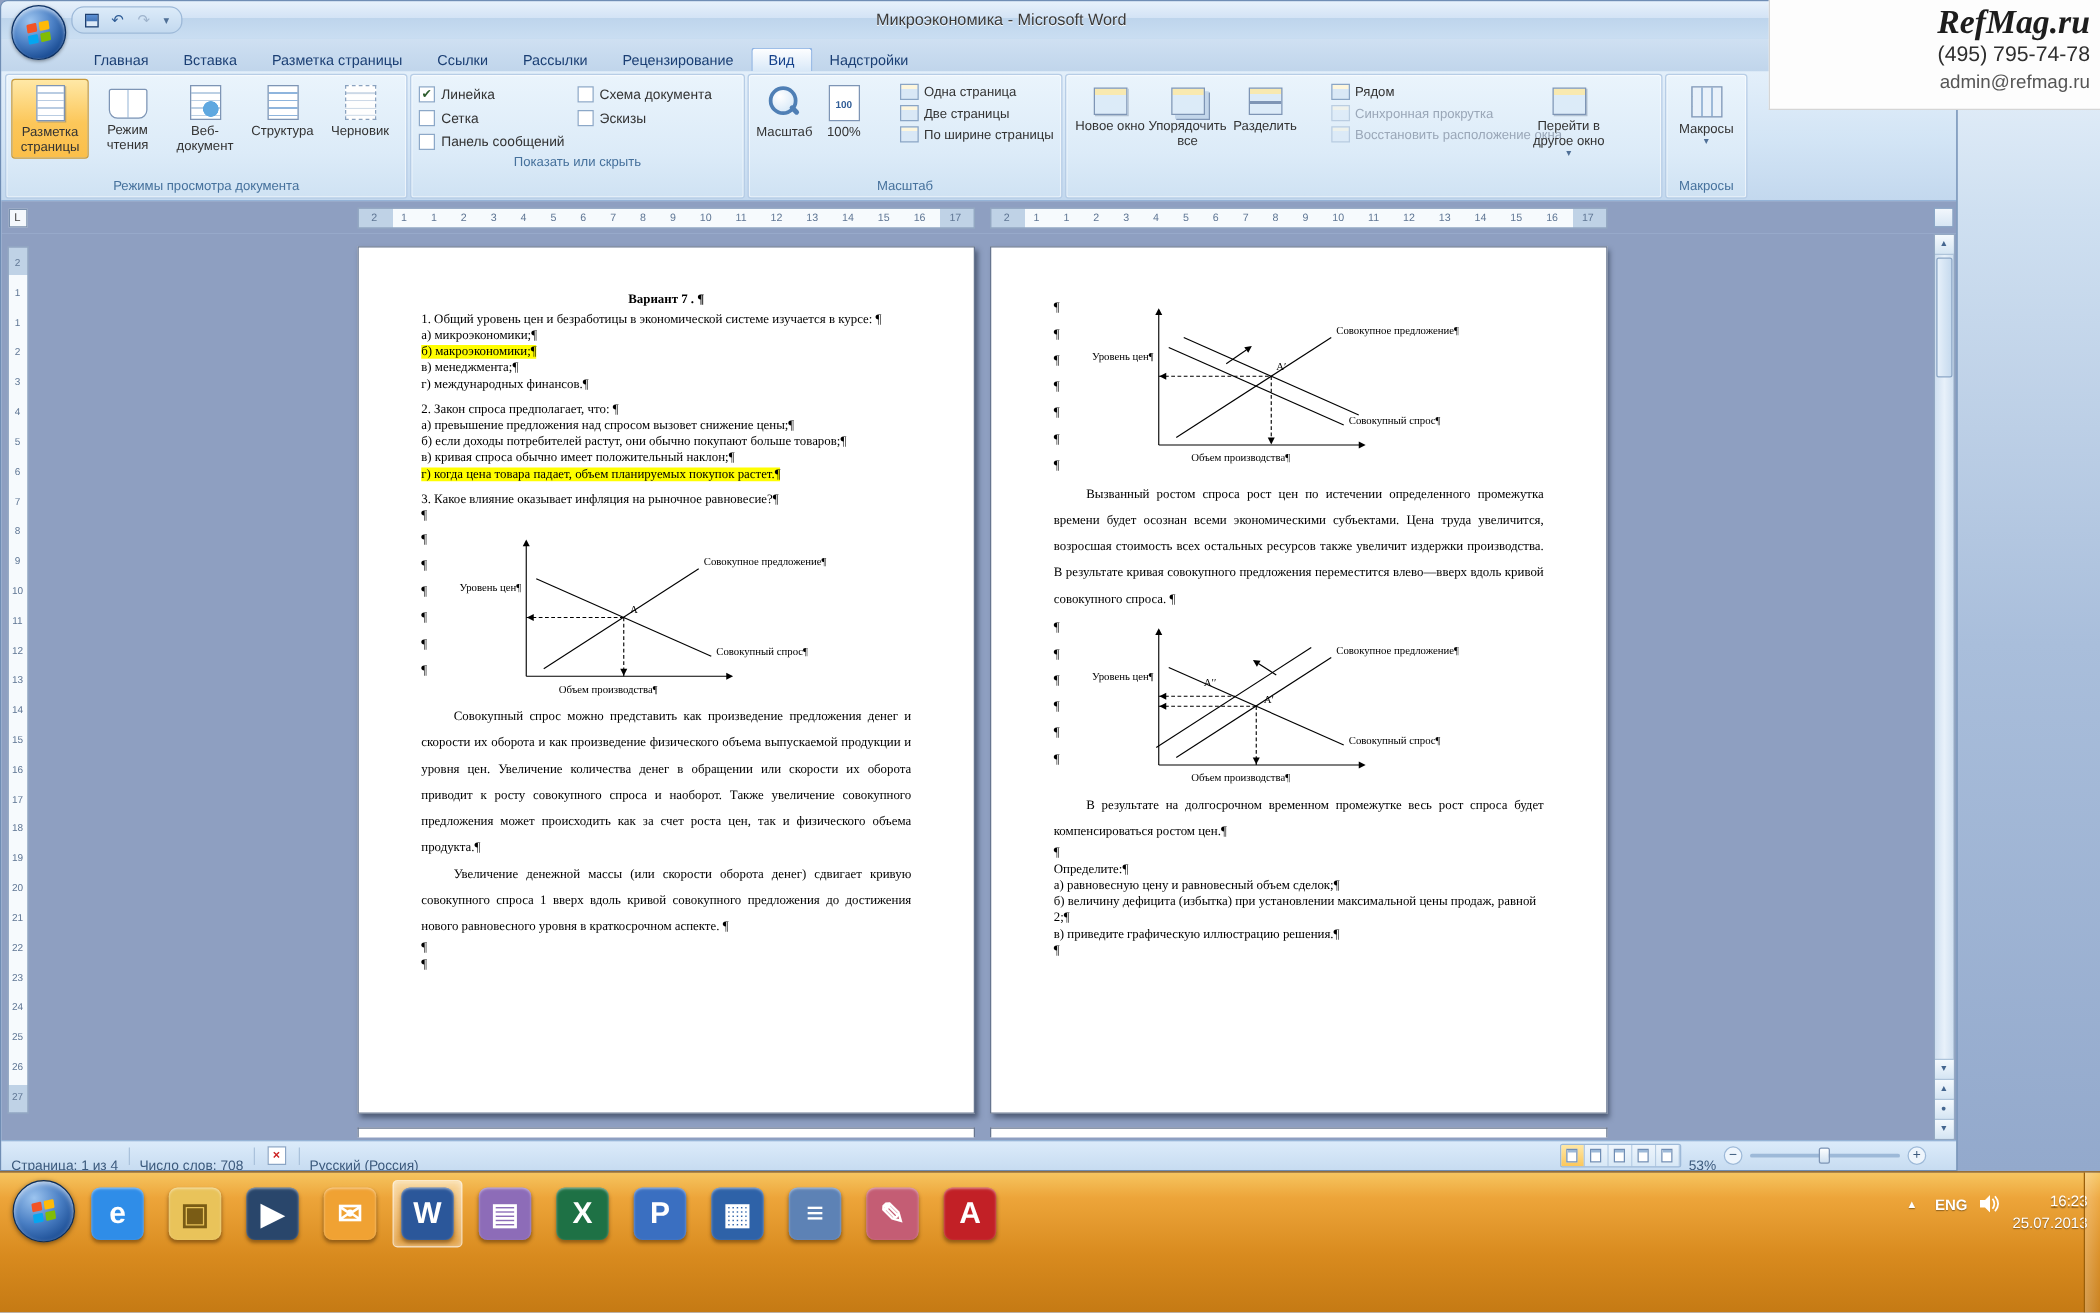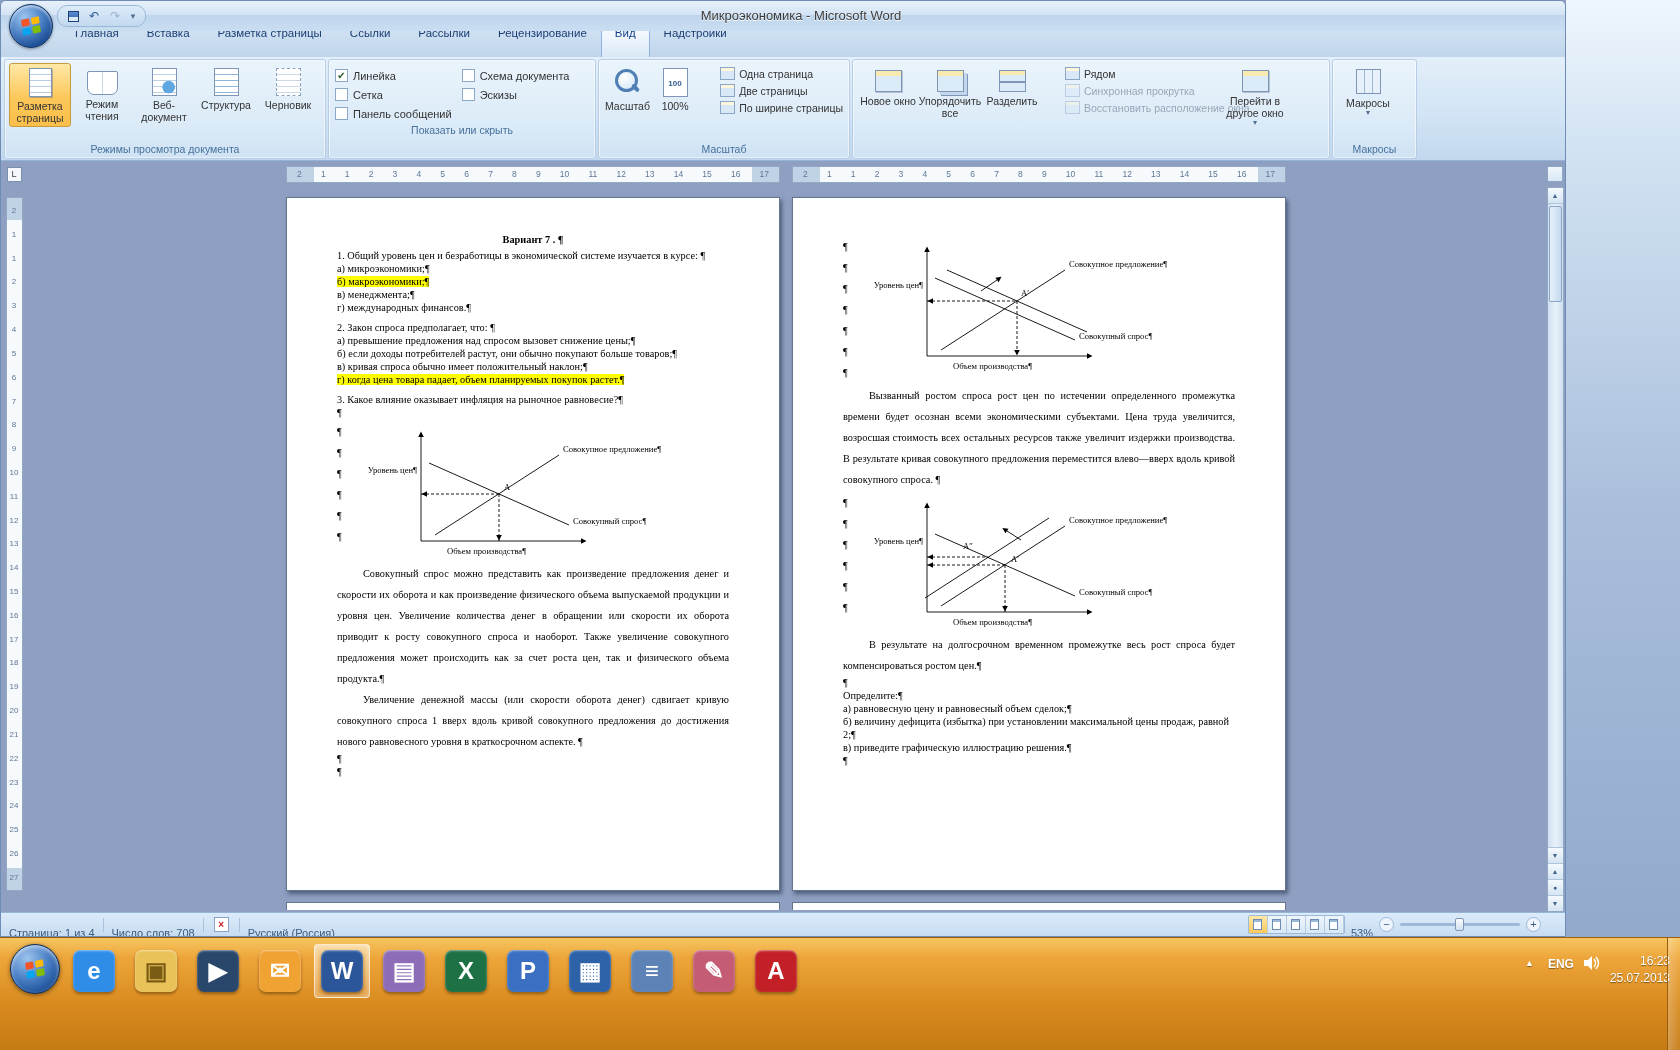--- a/index.html
+++ b/index.html
@@ -17,21 +17,21 @@
   .qbtn .dim{color:#9fb4cd;}
   .qbtn.caret{width:12px;font-size:9px;}
   
   .orb{position:absolute;left:8px;top:3px;width:44px;height:44px;border-radius:50%;z-index:30;background:radial-gradient(circle at 34% 28%,#9cc4ef 0%,#4a7fc4 45%,#1d4f96 75%,#123a74 100%);border:1px solid #0f3263;box-shadow:0 1px 3px rgba(0,0,0,.4), inset 0 2px 3px rgba(255,255,255,.6);display:flex;align-items:center;justify-content:center;}
   .orb-flag{width:18px;height:16px;display:grid;grid-template-columns:1fr 1fr;grid-template-rows:1fr 1fr;gap:2px;transform:rotate(-8deg) skewY(-4deg);}
   .orb-flag i{display:block;border-radius:1px;}
   .orb-flag i:nth-child(1){background:#f35325;}.orb-flag i:nth-child(2){background:#ffba08;}
   .orb-flag i:nth-child(3){background:#05a6f0;}.orb-flag i:nth-child(4){background:#81bc06;}
   
   .tabrow{height:26px;background:linear-gradient(#cfe0f2,#c0d5eb);display:flex;align-items:flex-end;padding-left:60px;flex:0 0 auto;}
-  .rtab{padding:4px 13px 18px;font-size:11.5px;color:#1b3f74;border:1px solid transparent;border-bottom:none;border-radius:3px 3px 0 0;cursor:default;}
+  .rtab{padding:4px 13px 2px;font-size:11.5px;color:#1b3f74;border:1px solid transparent;border-bottom:none;border-radius:3px 3px 0 0;cursor:default;}
   .rtab.active{background:linear-gradient(#fdfeff,#e7f1fb 60%,#d8e8f7);border-color:#8db2e3;color:#15428b;}
   
   .ribbon{height:104px;background:linear-gradient(#e3effa,#d2e4f5 55%,#c3d8ee);border-bottom:1px solid #95b3d7;display:flex;align-items:stretch;padding:2px 2px 1px 2px;flex:0 0 auto;}
   .rgroup{display:flex;flex-direction:column;margin:0 1px;border:1px solid #b7cde6;border-radius:3px;background:linear-gradient(#eaf4fc,#dcebf8 64%,#cfe2f3);box-shadow:inset 0 0 0 1px rgba(255,255,255,.55);}
   .rbody{flex:1;display:flex;align-items:flex-start;padding:3px 4px 0 4px;}
   .rlabel{height:16px;text-align:center;font-size:10.5px;color:#46719c;line-height:15px;white-space:nowrap;overflow:hidden;}
   .bigbtn{width:62px;display:flex;flex-direction:column;align-items:center;text-align:center;font-size:10.5px;color:#333;line-height:12px;padding:2px 1px;border:1px solid transparent;border-radius:3px;cursor:default;}
   .bigbtn.active{background:linear-gradient(#ffe8a6,#fcc75a 55%,#fbbf4a);border-color:#c79a3d;}
   .caret{font-size:8px;color:#4f6f96;line-height:8px;}
   
@@ -286,21 +286,21 @@
             </div>
           </div>
           <div class="bigbtn" style="width:80px">
             <span class="bicon iwin"></span>
             <span>Перейти в другое окно</span>
             <span class="caret">▾</span>
           </div>
         </div>
       </div>
 
-      <div class="rgroup" style="width:85px">
+      <div class="rgroup" style="width:66px">
         <div class="rbody">
           <div class="bigbtn">
             <span class="bicon imacro"></span>
             <span>Макросы</span>
             <span class="caret">▾</span>
           </div>
         </div>
         <div class="rlabel">Макросы</div>
       </div>
     </div>
@@ -568,20 +568,25 @@
         <span class="st-item">53%</span>
         <span class="zoomminus">−</span>
         <span class="ztrack">
             <span class="zthumb"></span>
           </span>
         <span class="zoomplus">+</span>
       </div>
     </div>
   </div>
 
+  <div class="wm">
+    <div class="wm-logo">RefMag.ru</div>
+    <div class="wm-phone">(495) 795-74-78</div>
+    <div class="wm-mail">admin@refmag.ru</div>
+  </div>
 
   <div class="taskbar">
     <div class="startorb">
       <span class="orb-flag">
           <i></i>
           <i></i>
           <i></i>
           <i></i>
         </span>
     </div>

